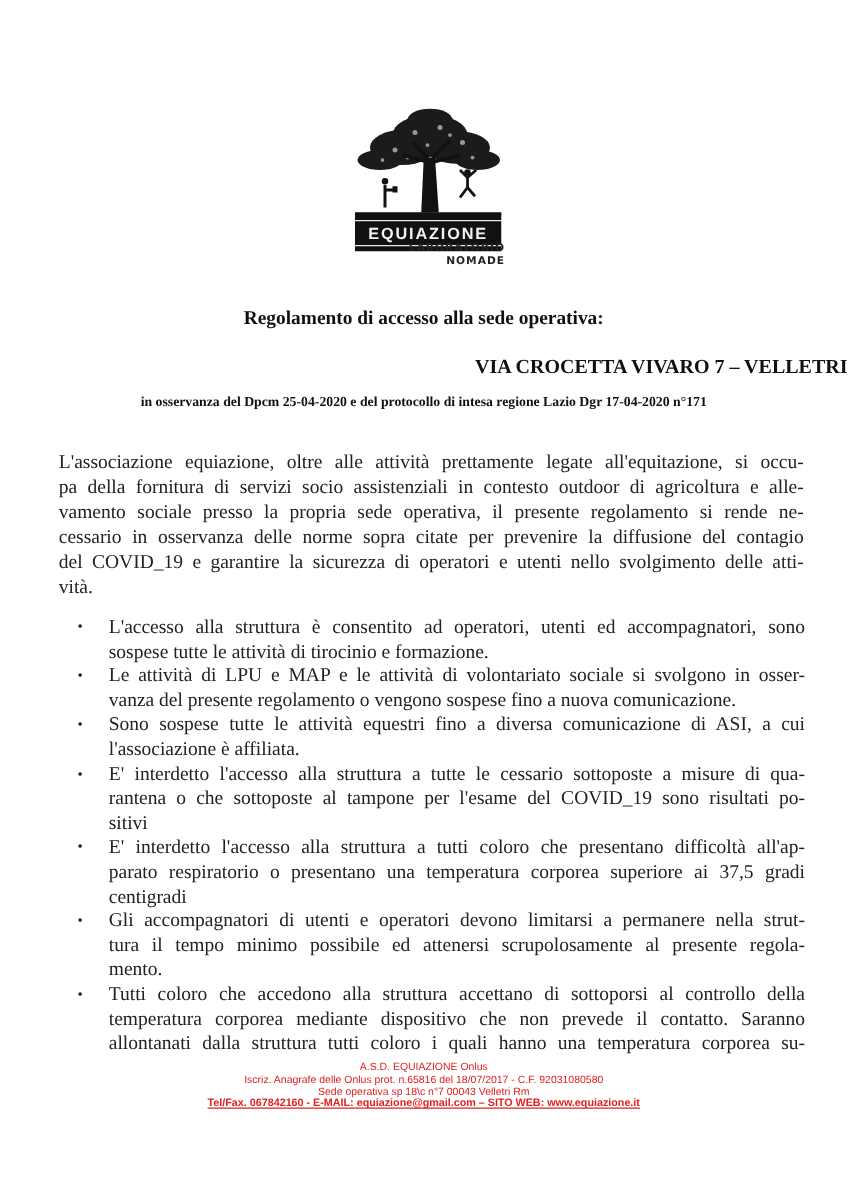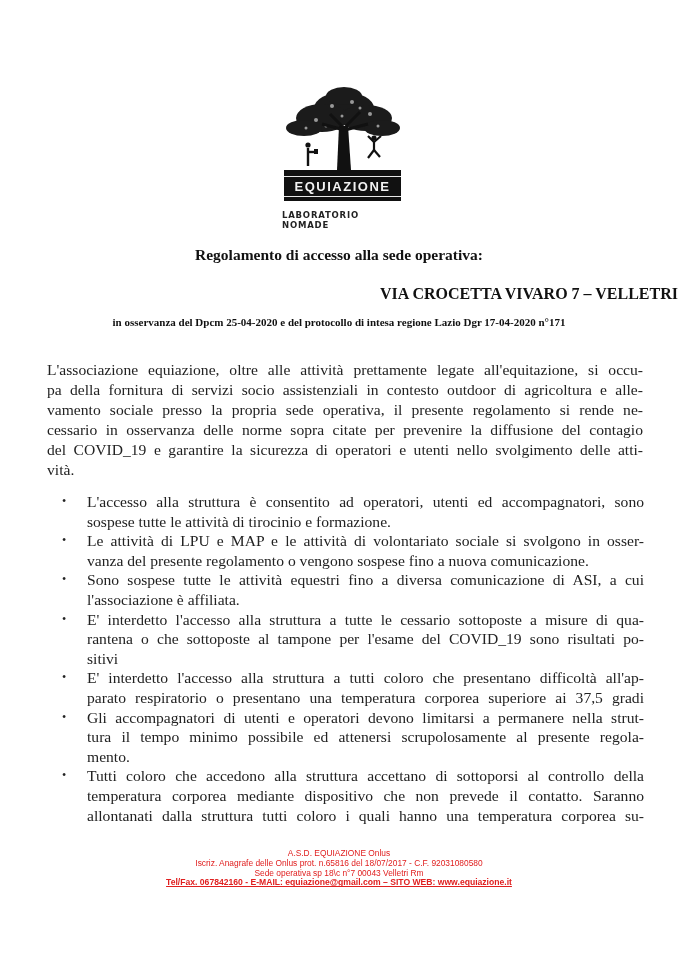--- a/index.html
+++ b/index.html
@@ -16,21 +16,21 @@
       content: ""; position: absolute; left: 0; right: 0; height: 1px; background: #e8e8e8;
     }
     .logo-box::before { top: 4px; }
     .logo-box::after { bottom: 4px; }
     .logo-name {
       position: absolute; left: 0; right: 0; top: 7px; text-align: center;
       color: #f2f2f2; font-family: Liberation Sans, sans-serif;
       font-weight: bold; font-size: 13px; letter-spacing: 1.5px;
     }
     .logo-sub {
-      position: absolute; left: 0; width: 122px; top: 124px; text-align: left;
+      position: absolute; left: 0; width: 122px; top: 108px; text-align: right;
       font-family: "DejaVu Sans", sans-serif; font-size: 8.5px; font-weight: bold;
       letter-spacing: 0.8px; color: #222;
     }
 
     .title {
       position: absolute; left: 0; width: 678px; text-align: center;
       font-weight: bold; color: #111;
     }
     .t1 { top: 246px; font-size: 15.5px; }
     .t2 { top: 285px; font-size: 16px; text-align: right; }
@@ -139,20 +139,21 @@
   <li>
     <span class="bullet">•</span>
     <span class="line">E' interdetto l'accesso alla struttura a tutte le cessario sottoposte a misure di qua-</span>
     <span class="line">rantena o che sottoposte al tampone per l'esame del COVID_19 sono risultati po-</span>
     <span class="line last">sitivi</span>
   </li>
   <li>
     <span class="bullet">•</span>
     <span class="line">E' interdetto l'accesso alla struttura a tutti coloro che presentano difficoltà all'ap-</span>
     <span class="line">parato respiratorio o presentano una temperatura corporea superiore ai 37,5 gradi</span>
+    <span class="line last">centigradi</span>
   </li>
   <li>
     <span class="bullet">•</span>
     <span class="line">Gli accompagnatori di utenti e operatori devono limitarsi a permanere nella strut-</span>
     <span class="line">tura il tempo minimo possibile ed attenersi scrupolosamente al presente regola-</span>
     <span class="line last">mento.</span>
   </li>
   <li>
     <span class="bullet">•</span>
     <span class="line">Tutti coloro che accedono alla struttura accettano di sottoporsi al controllo della</span>

